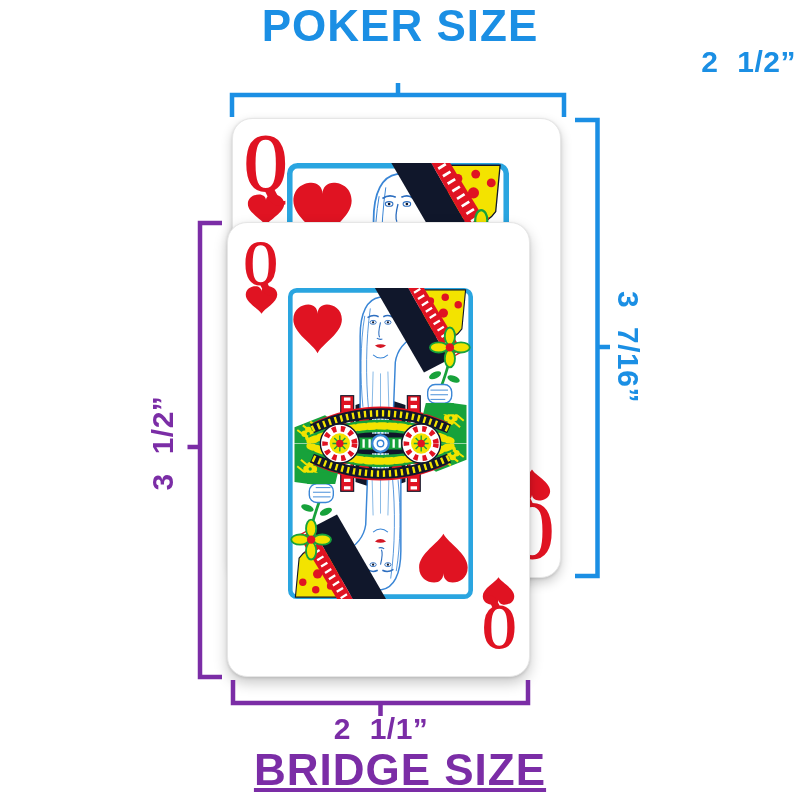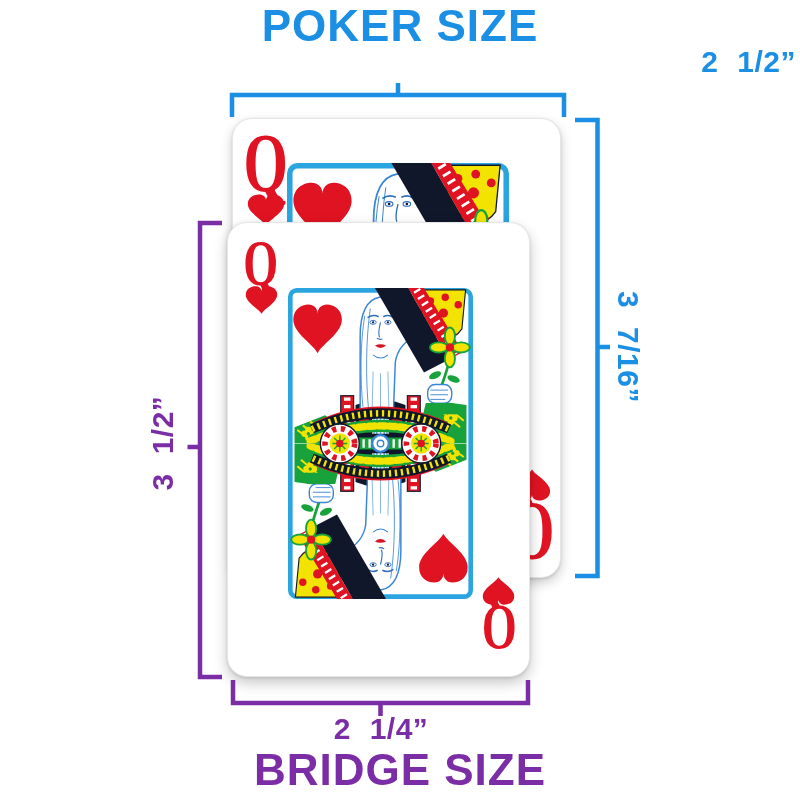--- a/index.html
+++ b/index.html
@@ -7,21 +7,21 @@
   .scene{
     position:relative;width:800px;height:800px;background:#ffffff;overflow:hidden;
     font-family:"Liberation Sans",sans-serif;
   }
   
   .headline{
     position:absolute;left:0;width:800px;text-align:center;
     font-weight:bold;font-size:44px;letter-spacing:1px;line-height:1.0;
   }
   .poker-title{top:4px;color:#1B8FE4;}
-  .bridge-title{top:748px;color:#7B2DA6;}
+  .bridge-title{top:748px;color:#7B2DA6;text-decoration:underline;}
   .dim{
     position:absolute;font-weight:bold;font-size:30px;line-height:1.0;
     word-spacing:10px;letter-spacing:0.5px;
   }
   .poker-width{top:47px;left:0;width:796px;text-align:right;color:#1B8FE4;}
   .bridge-width{top:714px;left:0;width:762px;text-align:center;color:#7B2DA6;}
   .poker-height{left:568px;top:332px;width:120px;text-align:center;color:#1B8FE4;transform:rotate(90deg);}
   .bridge-height{left:113px;top:428px;width:100px;text-align:center;color:#7B2DA6;transform:rotate(-90deg);}
   
   .overlay{position:absolute;left:0;top:0;z-index:5;pointer-events:none;}
@@ -178,21 +178,21 @@
     <path d="M232,117 L232,95 L564,95 L564,117 M398,95 L398,83" stroke="#1B8FE4" stroke-width="4.5" fill="none"></path>
     <path d="M575,120 L597.5,120 L597.5,576 L575,576 M597.5,347 L610,347" stroke="#1B8FE4" stroke-width="4.5" fill="none"></path>
     <path d="M222,223 L200,223 L200,677 L222,677 M200,447 L187.5,447" stroke="#7B2DA6" stroke-width="4.5" fill="none"></path>
     <path d="M233,680 L233,703 L528,703 L528,680 M380.5,703 L380.5,716" stroke="#7B2DA6" stroke-width="4.5" fill="none"></path>
   </svg>
 
   <div class="headline poker-title">POKER SIZE</div>
   <div class="dim poker-width">2 1/2”</div>
   <div class="dim poker-height">3 7/16”</div>
   <div class="dim bridge-height">3 1/2”</div>
-  <div class="dim bridge-width">2 1/4”</div>
+  <div class="dim bridge-width">2 1/1”</div>
   <div class="headline bridge-title">BRIDGE SIZE</div>
 
   <div class="card poker-card">
     <svg class="art" viewBox="0 0 200 335" preserveAspectRatio="none">
       <use href="#queenArt"></use>
     </svg>
     <div class="idx tl">
       <div class="rank">Q</div>
       <svg width="38" height="34" viewBox="-22 -23 44 46" preserveAspectRatio="none">
           <use href="#heartP" fill="#E01322"></use>

